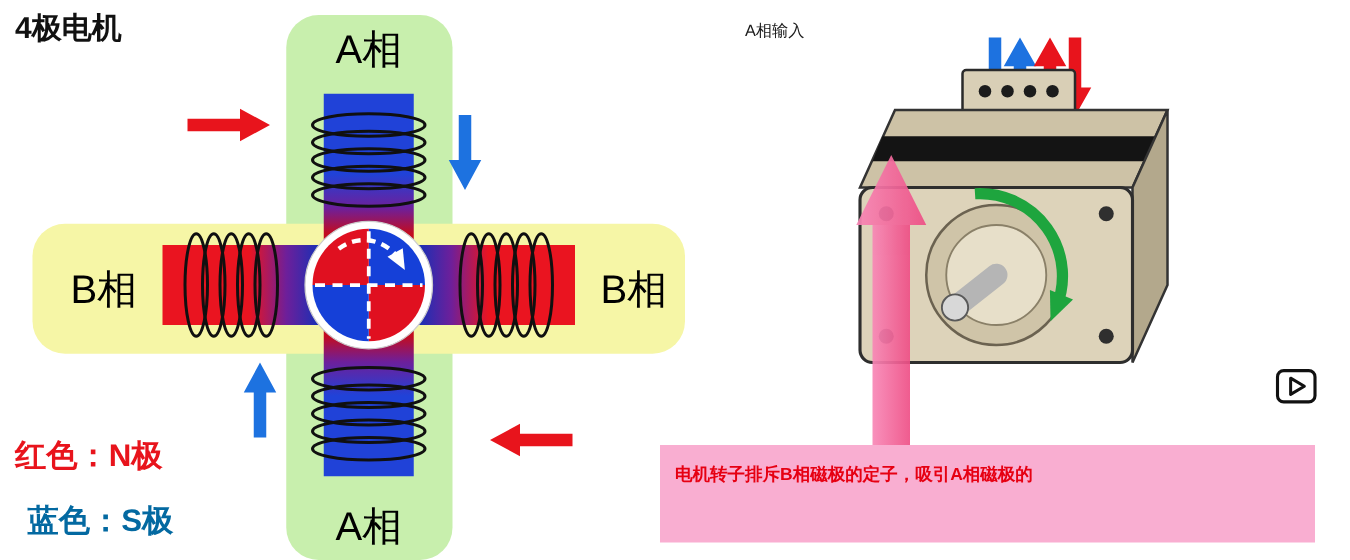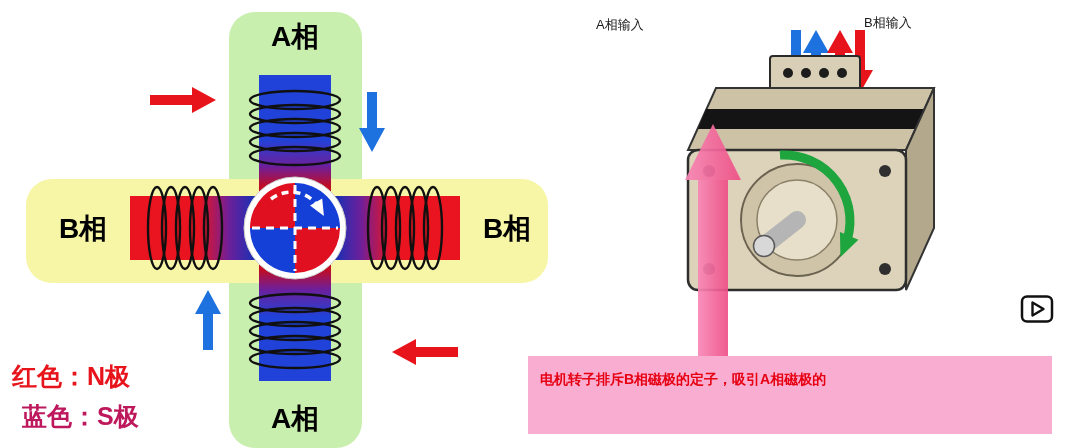--- a/index.html
+++ b/index.html
@@ -4,24 +4,24 @@
 <style>
   * { margin:0; padding:0; box-sizing:border-box; }
   html,body { background:#fff; }
   .stage {
     position:relative; width:1080px; height:448px; background:#ffffff;
     font-family:"Liberation Sans", sans-serif; overflow:hidden;
   }
   .abs { position:absolute; }
   svg.layer { position:absolute; top:0; }
   .title { left:12px; top:6px; font-size:24px; font-weight:bold; color:#111; z-index:4; }
-  .phase-label { width:110px; text-align:center; font-size:28px; font-weight:bold; color:#000; z-index:4; }
+  .phase-label { width:110px; text-align:center; font-size:32px; font-weight:normal; color:#000; z-index:4; }
   .legend-line { font-size:25px; font-weight:bold; z-index:4; }
   .legend-n { color:#e8141c; }
-  .legend-s { color:#be185d; }
+  .legend-s { color:#0369a1; }
   .input-label { font-size:13px; font-weight:500; color:#1a1a1a; z-index:4; }
   .caption-box {
     left:528px; top:356px; width:524px; height:78px; background:#f9aed1;
     padding:7px 12px; z-index:5;
   }
   .caption-box div {
     color:#e60012; font-size:14px; font-weight:bold; line-height:32px; white-space:nowrap;
   }
   .next-btn {
     left:1020px; top:294px; width:34px; height:30px; background:transparent;
@@ -165,31 +165,31 @@
     </g>
 
     <g opacity="0.92">
       <rect x="158" y="176" width="30" height="200" fill="url(#pinkG)"></rect>
       <polygon points="145,180 201,180 173,124" fill="url(#pinkG)"></polygon>
     </g>
 
     <path d="M240,155 A66,66 0 0 1 305,246" fill="none" stroke="#1ea53e" stroke-width="9" marker-end="url(#greenHead)"></path>
   </svg>
 
+  <div class="abs title">4极电机</div>
 
   <div class="abs phase-label" style="left:240px;top:18px">A相</div>
   <div class="abs phase-label" style="left:240px;top:400px">A相</div>
   <div class="abs phase-label" style="left:28px;top:210px">B相</div>
   <div class="abs phase-label" style="left:452px;top:210px">B相</div>
 
-  <div class="abs legend-line legend-n" style="left:12px;top:360px">红色：N极</div>
+  <div class="abs legend-line legend-n" style="left:12px;top:348px">红色：N极</div>
   <div class="abs legend-line legend-s" style="left:22px;top:400px">蓝色：S极</div>
 
   <div class="abs input-label" style="left:596px;top:16px">A相输入</div>
-  <div class="abs input-label" style="left:864px;top:14px">B相输入</div>
 
   <div class="abs caption-box">
     <div>电机转子排斥B相磁极的定子，吸引A相磁极的</div>
   </div>
 
   <button class="abs next-btn" aria-label="next">
     <svg width="34" height="30" viewBox="0 0 34 30">
       <rect x="2" y="2.5" width="30" height="25" rx="5" fill="#ffffff" stroke="#111111" stroke-width="2.5"></rect>
       <path d="M12.5 8.5 L23.5 15 L12.5 21.5 Z" fill="none" stroke="#111111" stroke-width="2.4" stroke-linejoin="round"></path>
     </svg>

